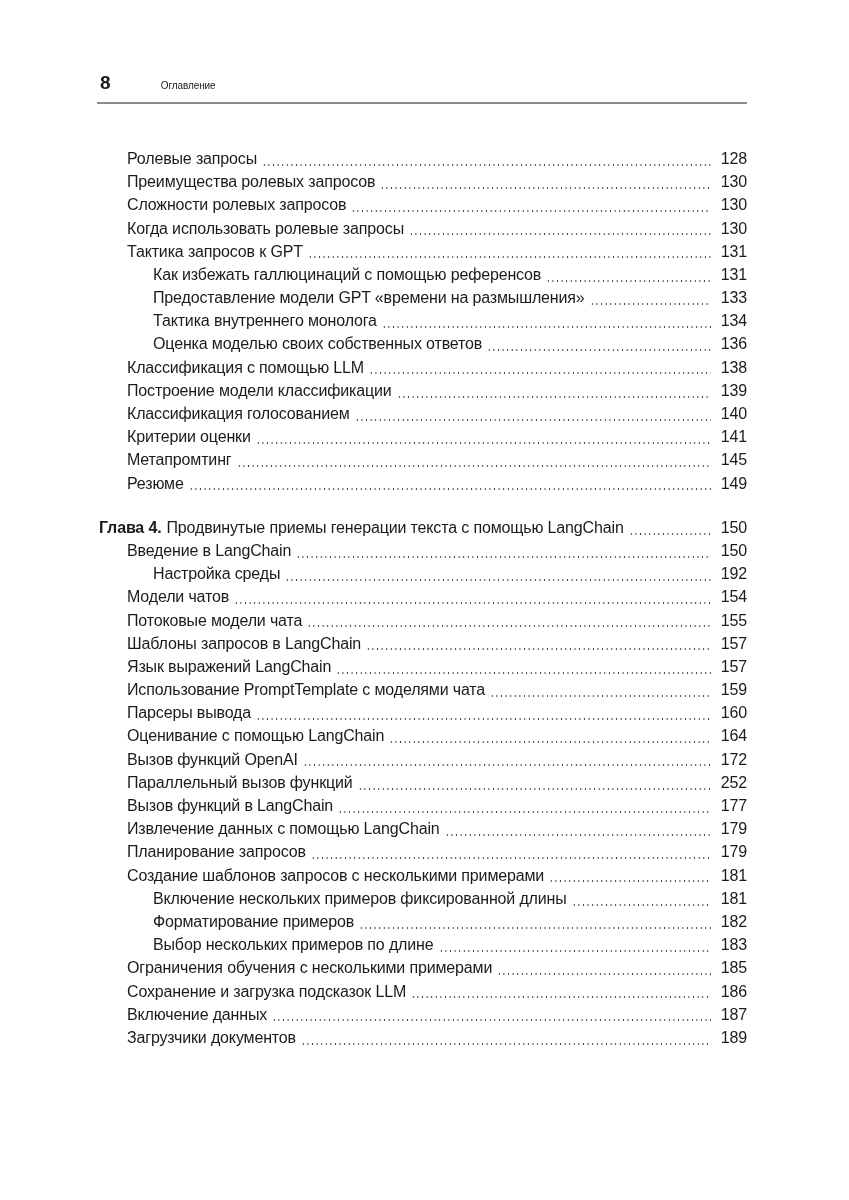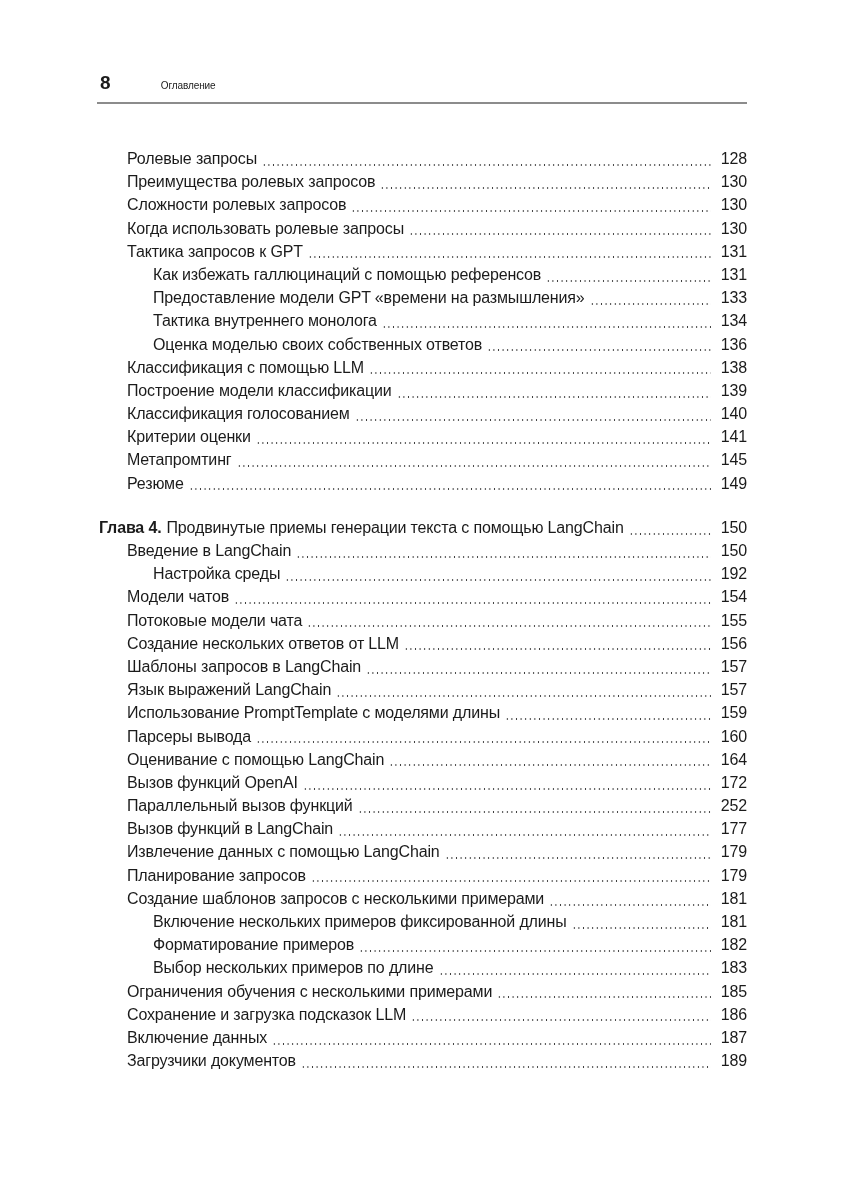--- a/index.html
+++ b/index.html
@@ -43,21 +43,21 @@
     height: 2px;
     background: #8c8c8c;
     margin-top: 6px;
     border: none;
   }
   .toc {
     margin-top: 43px;
   }
   .row {
     display: flex;
-    align-items: flex-start;
+    align-items: flex-end;
     height: 23.2px;
     line-height: 23.2px;
     font-size: 16px;
     letter-spacing: -0.15px;
     white-space: nowrap;
   }
   .row.lvl0 { padding-left: 2px; }
   .row.lvl1 { padding-left: 30px; }
   .row.lvl2 { padding-left: 56px; }
   .row.chapter { margin-top: 21px; }
@@ -191,36 +191,31 @@
           <span class="label">Модели чатов</span>
           <span class="leader"></span>
           <span class="pnum">154</span>
         </div>
         <div class="row lvl1">
           <span class="label">Потоковые модели чата</span>
           <span class="leader"></span>
           <span class="pnum">155</span>
         </div>
         <div class="row lvl1">
-          <span class="label">Создание нескольких ответов от LLM</span>
-          <span class="leader"></span>
-          <span class="pnum">156</span>
-        </div>
-        <div class="row lvl1">
           <span class="label">Шаблоны запросов в LangChain</span>
           <span class="leader"></span>
           <span class="pnum">157</span>
         </div>
         <div class="row lvl1">
           <span class="label">Язык выражений LangChain</span>
           <span class="leader"></span>
           <span class="pnum">157</span>
         </div>
         <div class="row lvl1">
-          <span class="label">Использование PromptTemplate с моделями длины</span>
+          <span class="label">Использование PromptTemplate с моделями чата</span>
           <span class="leader"></span>
           <span class="pnum">159</span>
         </div>
         <div class="row lvl1">
           <span class="label">Парсеры вывода</span>
           <span class="leader"></span>
           <span class="pnum">160</span>
         </div>
         <div class="row lvl1">
           <span class="label">Оценивание с помощью LangChain</span>

